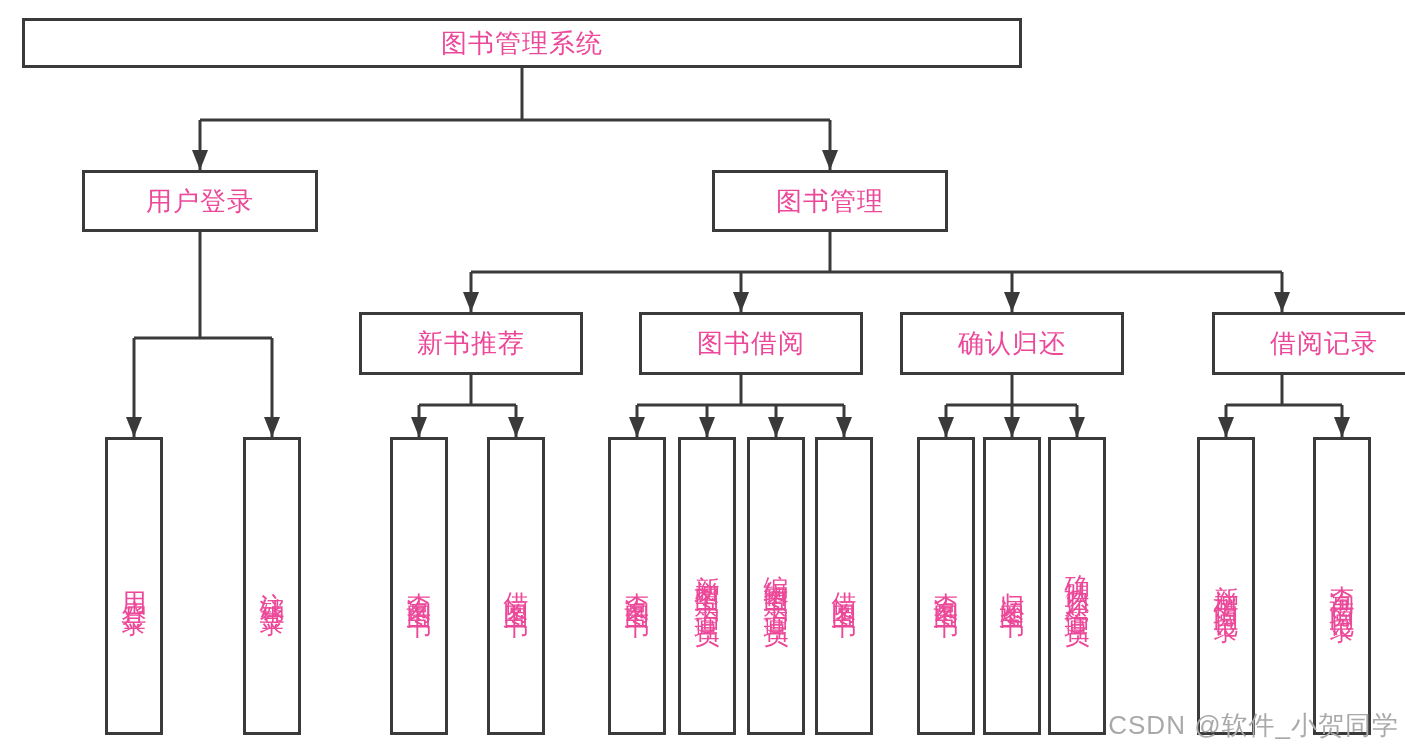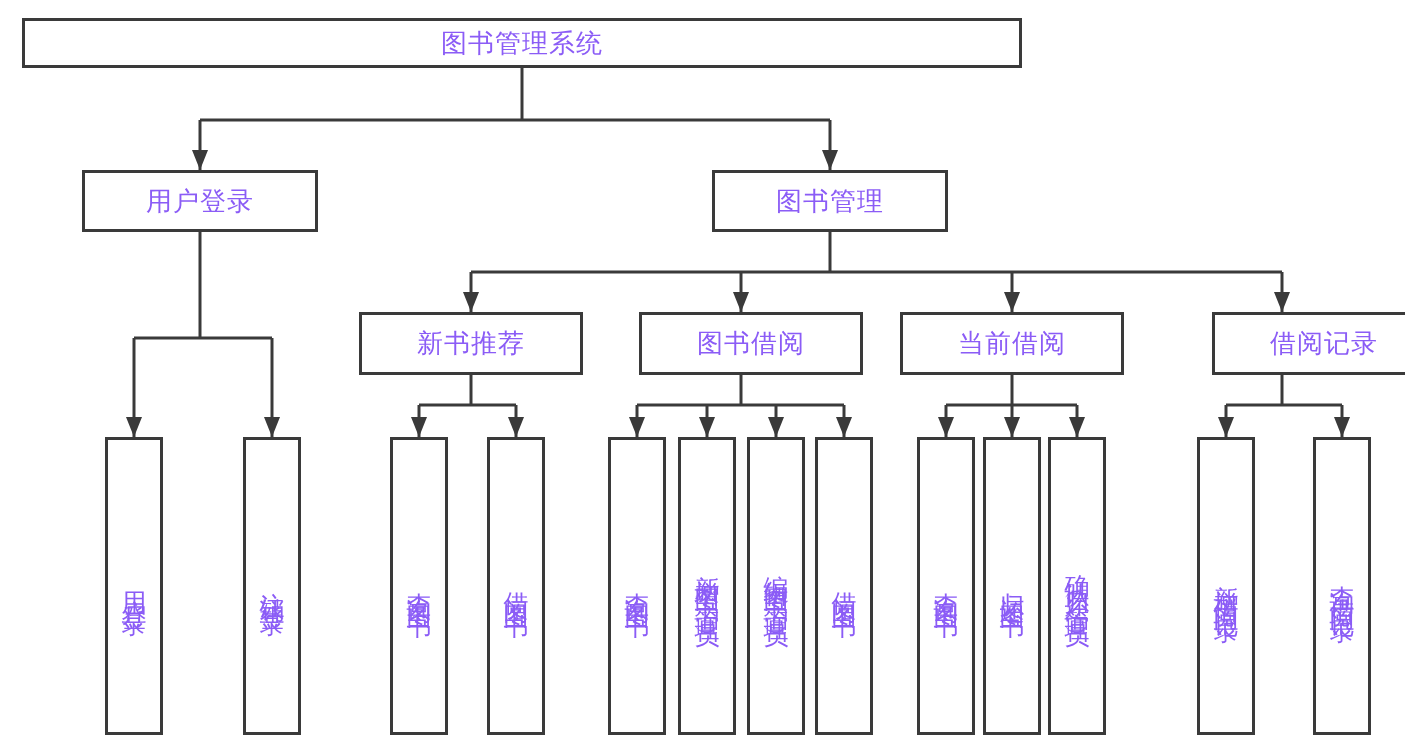--- a/index.html
+++ b/index.html
@@ -3,21 +3,21 @@
 <meta charset="utf-8">
 <style>
   html,body{margin:0;padding:0;background:#ffffff;}
   body{font-family:"Liberation Sans","DejaVu Sans",sans-serif;}
   .stage{
     position:relative;width:1405px;height:747px;background:#ffffff;overflow:hidden;
   }
   .wires{position:absolute;left:0;top:0;width:1405px;height:747px;}
   .node{
     position:absolute;box-sizing:border-box;border:3px solid #3a3a3a;background:#ffffff;
-    display:flex;align-items:center;justify-content:center;color:#8b5cf6;
+    display:flex;align-items:center;justify-content:center;color:#ec4899;
   }
   .hnode{font-size:26px;letter-spacing:1px;}
   .root{left:22px;top:18px;width:1000px;height:50px;}
   .lvl1{top:170px;width:236px;height:62px;}
   .lvl2{top:312px;width:224px;height:63px;}
   .leaf{top:437px;width:58px;height:298px;}
   .leaf .vtext{
     writing-mode:vertical-rl;text-orientation:upright;
     font-size:25px;letter-spacing:7px;line-height:1;white-space:nowrap;
   }
@@ -78,21 +78,21 @@
     <line x1="1342" y1="405" x2="1342" y2="437" marker-end="url(#arrowDown)"></line>
   </svg>
 
   <div class="node hnode root">图书管理系统</div>
 
   <div class="node hnode lvl1" style="left:82px;">用户登录</div>
   <div class="node hnode lvl2" style="left:359px;">新书推荐</div>
 
   <div class="node hnode lvl1" style="left:712px;">图书管理</div>
   <div class="node hnode lvl2" style="left:639px;">图书借阅</div>
-  <div class="node hnode lvl2" style="left:900px;">当前借阅</div>
+  <div class="node hnode lvl2" style="left:900px;">确认归还</div>
   <div class="node hnode lvl2" style="left:1170px;margin-left:42px;">借阅记录</div>
 
   <div class="node leaf" style="left:105px;">
     <span class="vtext">用户登录</span>
   </div>
   <div class="node leaf" style="left:243px;">
     <span class="vtext">注销登录</span>
   </div>
   <div class="node leaf" style="left:390px;">
     <span class="vtext">查询图书</span>
@@ -121,13 +121,14 @@
   <div class="node leaf" style="left:1048px;">
     <span class="vtext">确认归还（管理员）</span>
   </div>
   <div class="node leaf" style="left:1197px;">
     <span class="vtext">新增借阅记录</span>
   </div>
   <div class="node leaf" style="left:1313px;">
     <span class="vtext">查询借阅记录</span>
   </div>
 
+  <div class="watermark">CSDN @软件_小贺同学</div>
 </div>
 
 </body></html>

